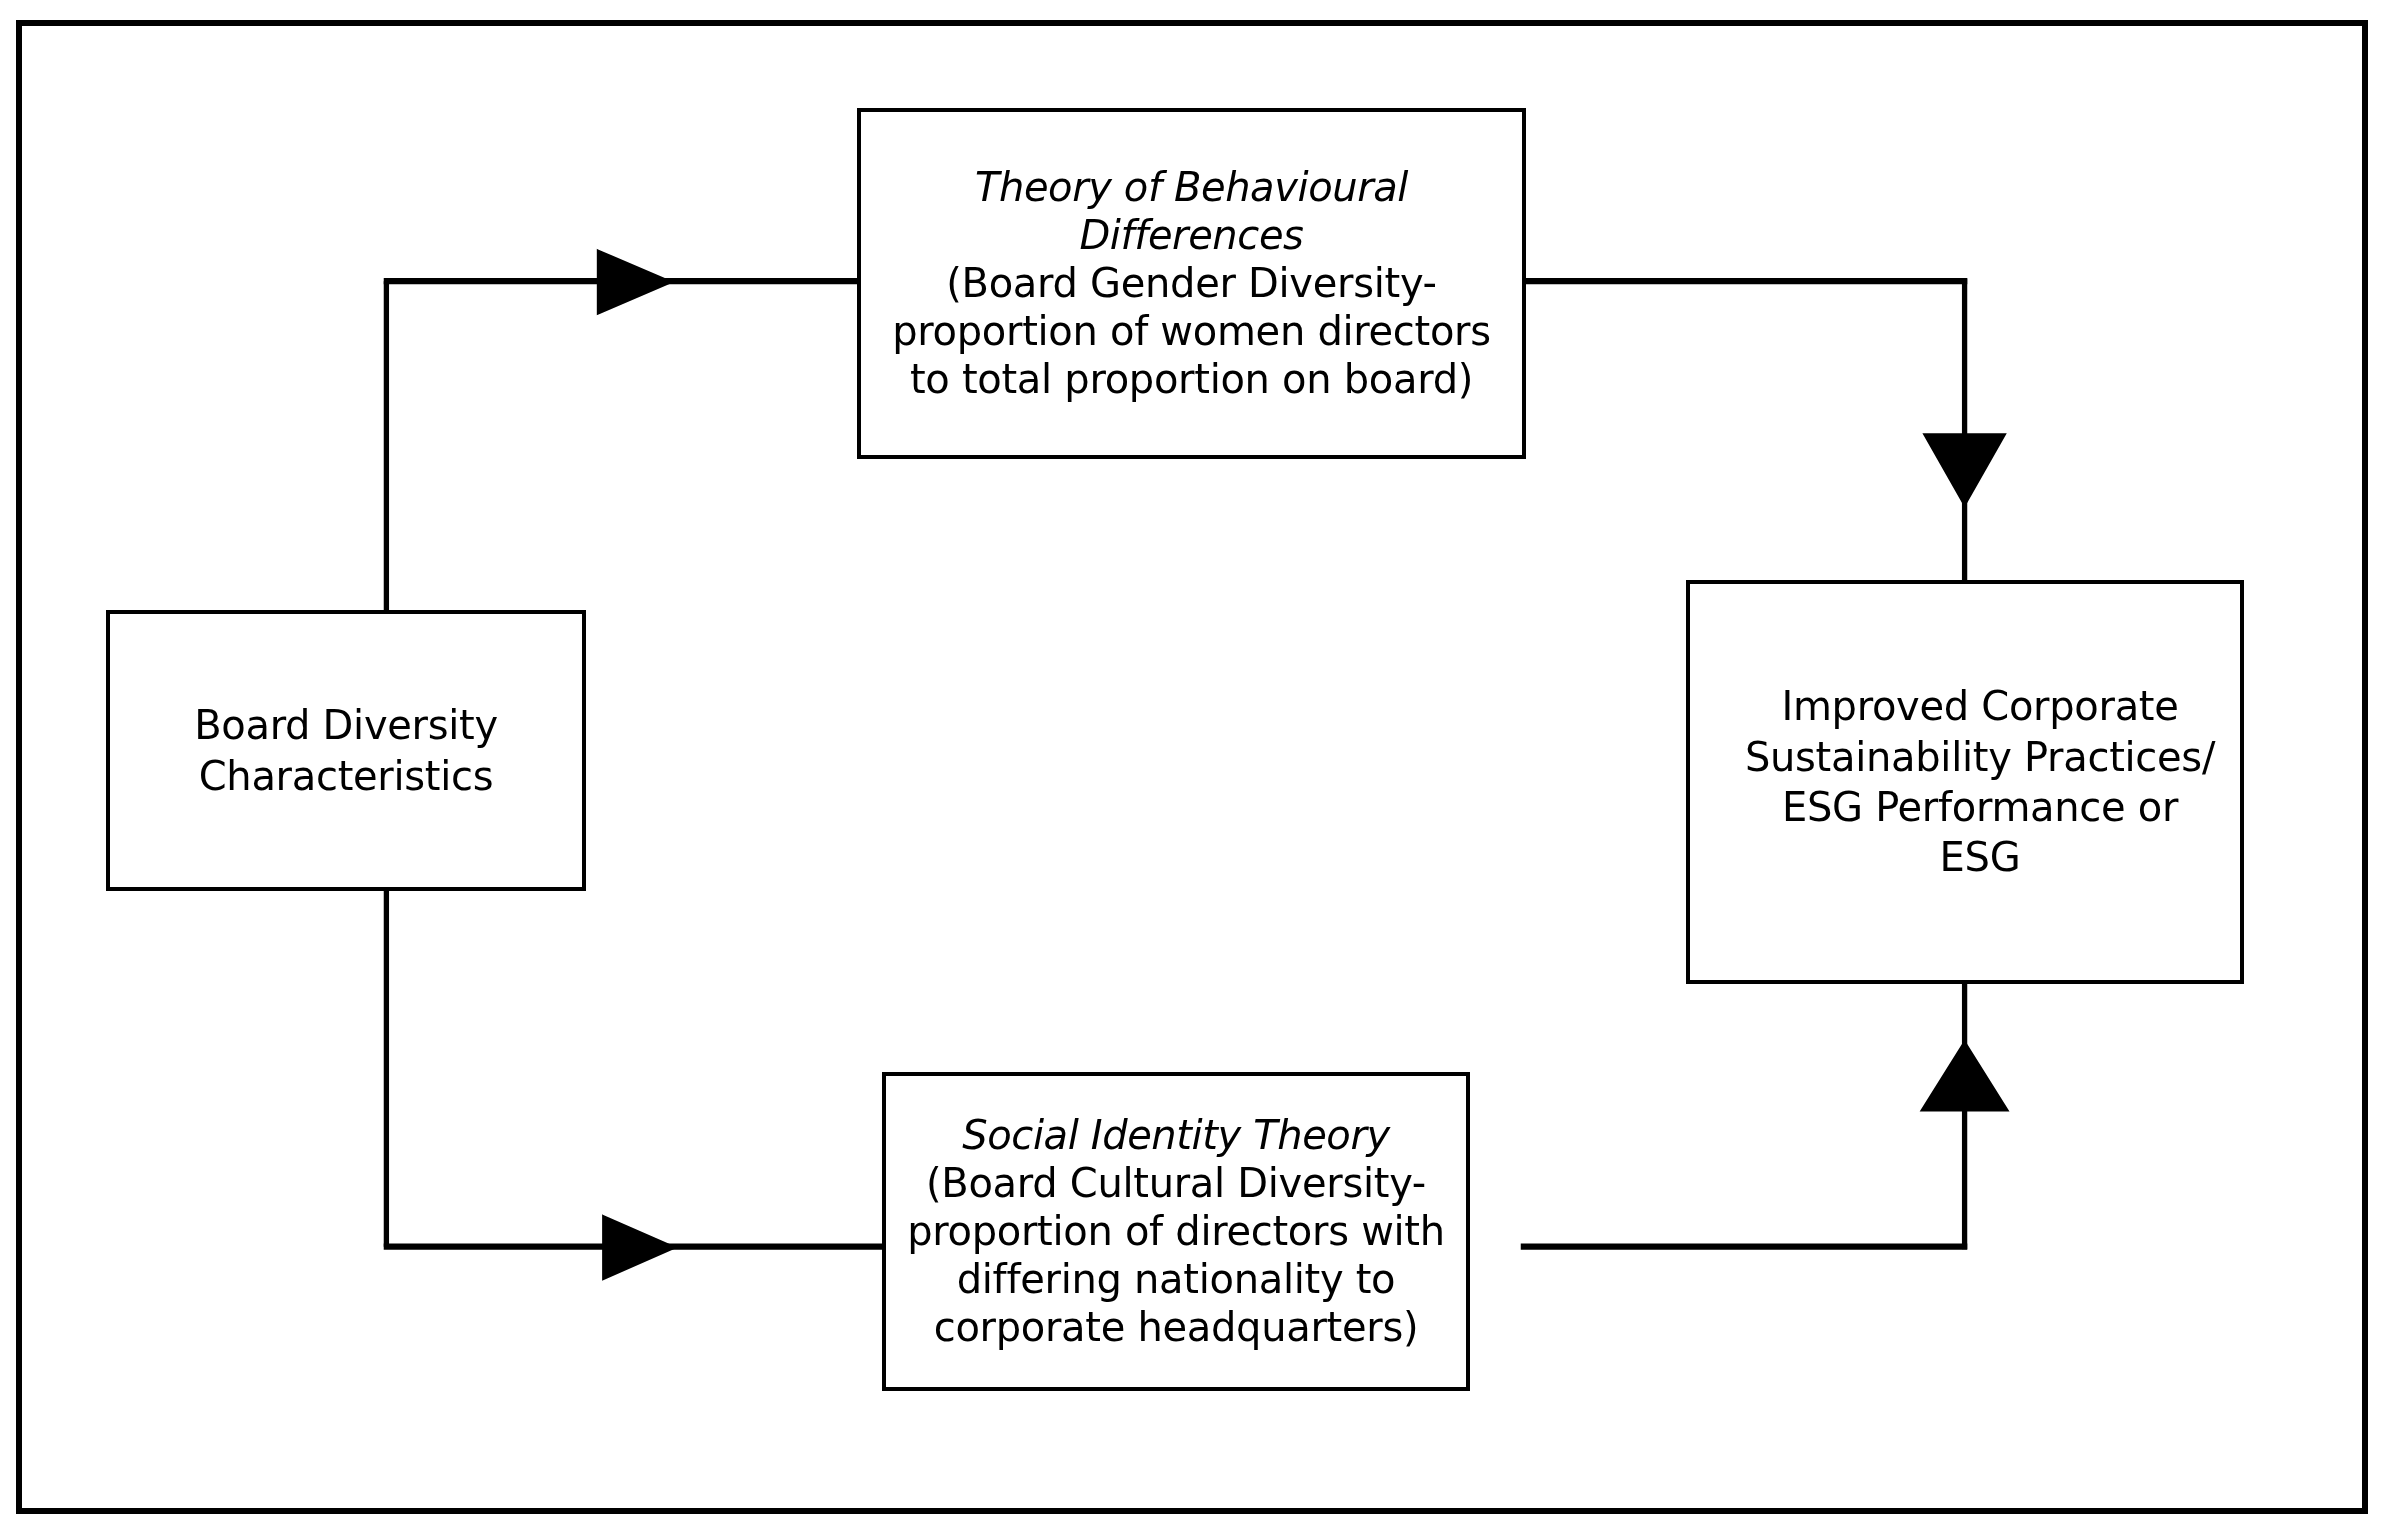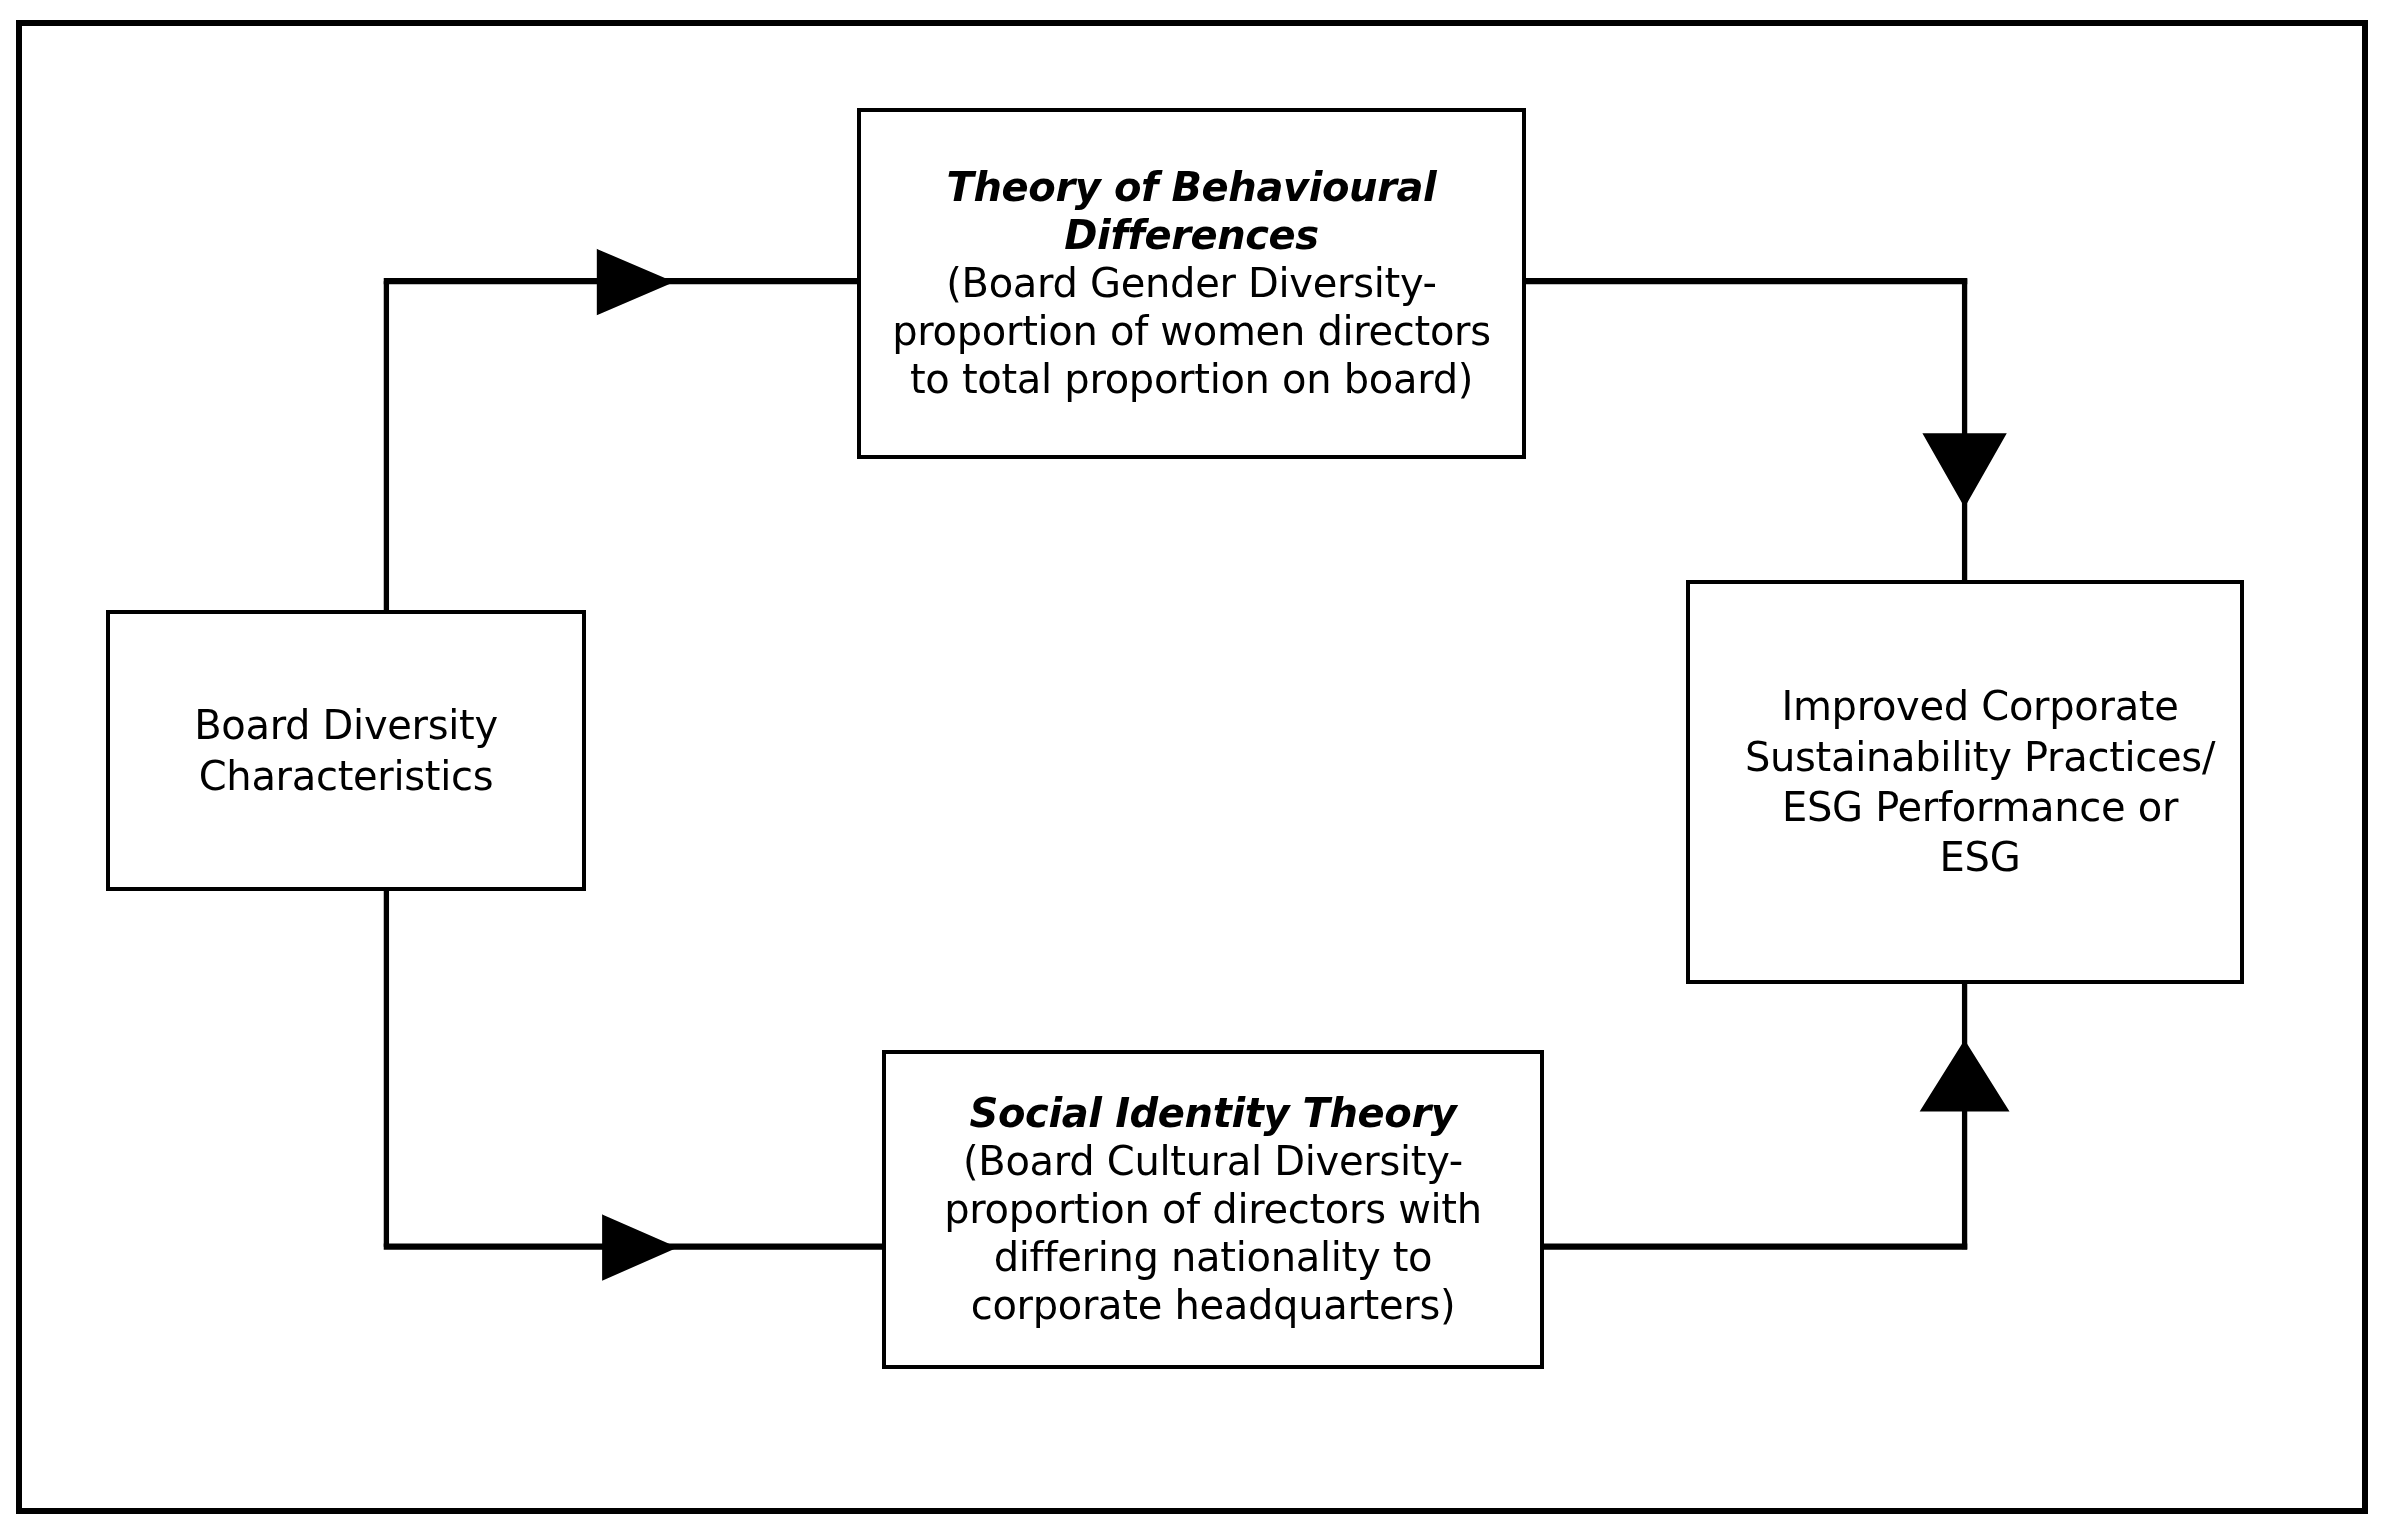--- a/index.html
+++ b/index.html
@@ -38,21 +38,21 @@
     justify-content: center;
     text-align: center;
     z-index: 4;
   }
   .node-inner {
     width: 100%;
     padding: 0 16px;
     box-sizing: border-box;
   }
   .node-title {
-    font-weight: bold;
+    font-weight: normal;
     font-style: italic;
     font-size: 40px;
     line-height: 1.18;
     color: #000000;
     letter-spacing: -0.4px;
   }
   .node-body {
     font-size: 40px;
     line-height: 1.2;
     color: #000000;
@@ -60,21 +60,21 @@
   }
   .node-plain {
     font-size: 40px;
     line-height: 1.26;
     color: #000000;
     letter-spacing: -0.3px;
   }
   
   #node-left   { left: 106px;  top: 610px;  width: 480px; height: 281px; }
   #node-top    { left: 857px;  top: 108px;  width: 669px; height: 351px; }
-  #node-bottom { left: 882px;  top: 1050px; width: 662px; height: 319px; }
+  #node-bottom { left: 882px;  top: 1072px; width: 588px; height: 319px; }
   #node-right  { left: 1686px; top: 580px;  width: 558px; height: 404px; padding-left: 30px; }
 
   #frame-border {
     position: absolute;
     left: 16px;
     top: 19.5px;
     width: 2352px;
     height: 1494px;
     box-sizing: border-box;
     border: 6.2px solid #000000;

